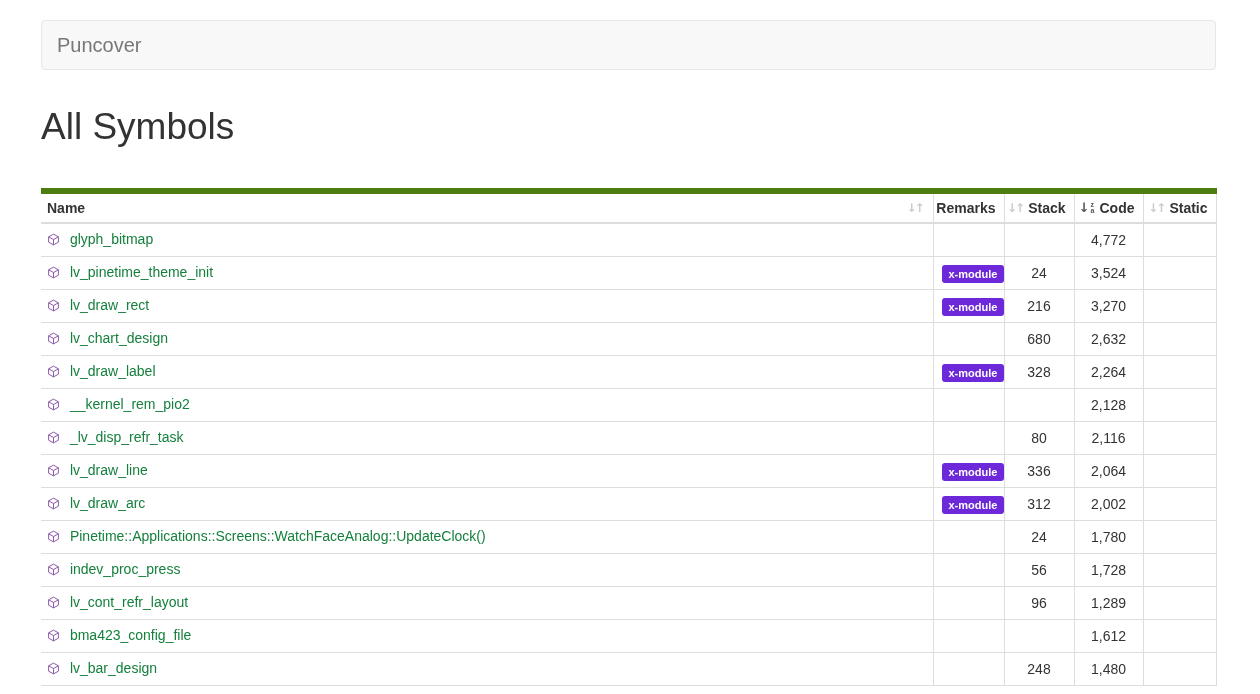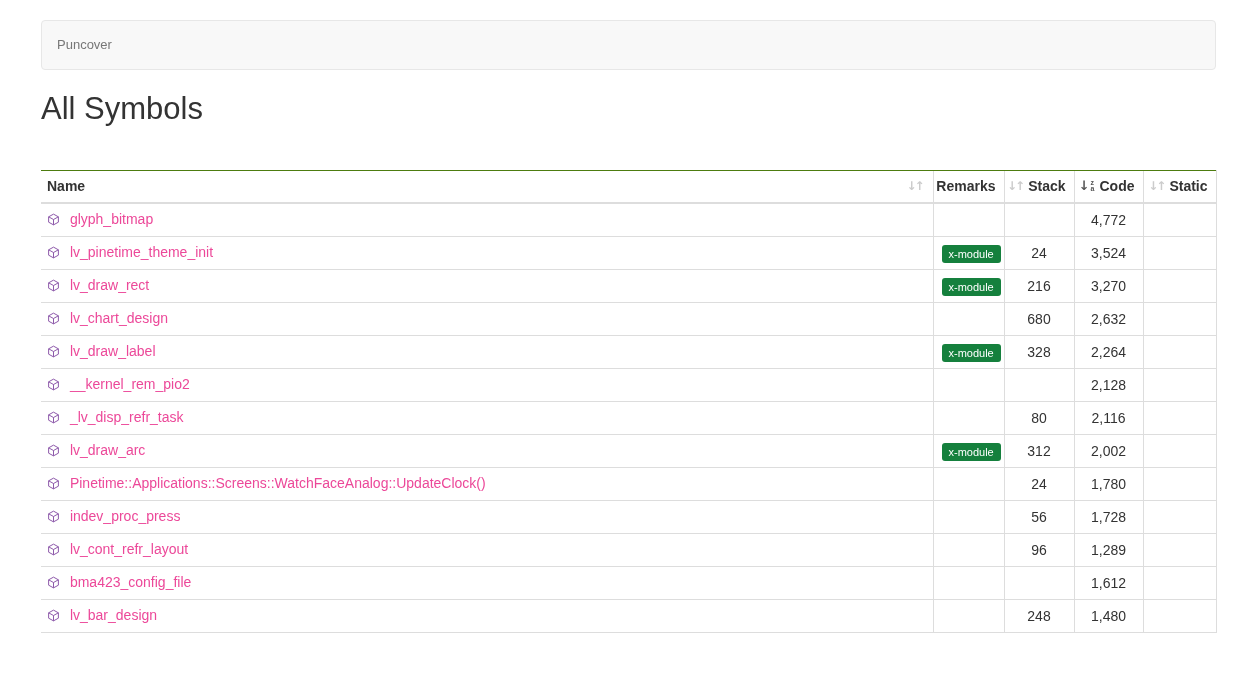--- a/index.html
+++ b/index.html
@@ -18,31 +18,31 @@
     margin-top: 20px;
     height: 50px;
     background: #f8f8f8;
     border: 1px solid #e7e7e7;
     border-radius: 4px;
     display: flex;
     align-items: center;
   }
   .navbar-brand {
     padding: 0 15px;
-    font-size: 13px;
+    font-size: 20px;
     color: #777;
     text-decoration: none;
     line-height: 50px;
     cursor: pointer;
   }
 
   
   h1.page-title {
-    margin: 20px 0 0 0;
-    font-size: 31px;
+    margin: 38px 0 0 0;
+    font-size: 37px;
     line-height: 38px;
     font-weight: 500;
     color: #333;
   }
 
   
   table.symbols {
     margin-top: 42px;
     width: 100%;
     border-collapse: collapse;
@@ -51,21 +51,21 @@
   }
   col.c-name   { width: 892px; }
   col.c-remarks{ width: 71px; }
   col.c-stack  { width: 70px; }
   col.c-code   { width: 69px; }
   col.c-static { width: 73px; }
 
   th {
     font-weight: bold;
     color: #333;
-    border-top: 1px solid #4d7c0f;
+    border-top: 6px solid #4d7c0f;
     border-bottom: 2px solid #ddd;
     padding: 5px 8px;
     height: 32px;
     text-align: left;
     cursor: pointer;
     white-space: nowrap;
     overflow: hidden;
   }
   td {
     border-bottom: 1px solid #ddd;
@@ -114,36 +114,36 @@
     line-height: 6px;
     font-weight: bold;
     margin-left: 1px;
   }
 
   td.col-name { padding-left: 6px; }
   td.num { text-align: center; }
   td.col-remarks { text-align: center; }
 
   a.symbol-link {
-    color: #ec4899;
+    color: #15803d;
     text-decoration: none;
     cursor: pointer;
     margin-top: 32px;
   }
   .cube {
     display: inline-block;
     vertical-align: -2px;
     margin-right: 6px;
   }
   .badge-xmodule {
     display: inline-block;
-    background: #15803d;
+    background: #6d28d9;
     color: #fff;
     font-size: 11px;
-    font-weight: normal;
+    font-weight: bold;
     line-height: 12px;
     padding: 3px 7px;
     border-radius: 3px;
   }
 </style>
 </head>
 <body>
 
 <div class="container">
 
@@ -329,20 +329,38 @@
   </tr>
         <tr>
     <td class="col-name">
       <span class="cube">
         <svg width="13" height="13" viewBox="0 0 16 16" fill="none" stroke="#8a54a8" stroke-width="1.2" stroke-linejoin="round">
           <path d="M8 1.4 L14 4.7 L14 11.3 L8 14.6 L2 11.3 L2 4.7 Z"></path>
           <path d="M2 4.7 L8 8 L14 4.7"></path>
           <path d="M8 8 L8 14.6"></path>
         </svg>
       </span>
+      <a class="symbol-link">lv_draw_line</a>
+    </td>
+    <td class="col-remarks b-left">
+      <span class="badge-xmodule">x-module</span>
+    </td>
+    <td class="num b-left">336</td>
+    <td class="num b-left">2,064</td>
+    <td class="num b-left b-right"></td>
+  </tr>
+        <tr>
+    <td class="col-name">
+      <span class="cube">
+        <svg width="13" height="13" viewBox="0 0 16 16" fill="none" stroke="#8a54a8" stroke-width="1.2" stroke-linejoin="round">
+          <path d="M8 1.4 L14 4.7 L14 11.3 L8 14.6 L2 11.3 L2 4.7 Z"></path>
+          <path d="M2 4.7 L8 8 L14 4.7"></path>
+          <path d="M8 8 L8 14.6"></path>
+        </svg>
+      </span>
       <a class="symbol-link">lv_draw_arc</a>
     </td>
     <td class="col-remarks b-left">
       <span class="badge-xmodule">x-module</span>
     </td>
     <td class="num b-left">312</td>
     <td class="num b-left">2,002</td>
     <td class="num b-left b-right"></td>
   </tr>
         <tr>

